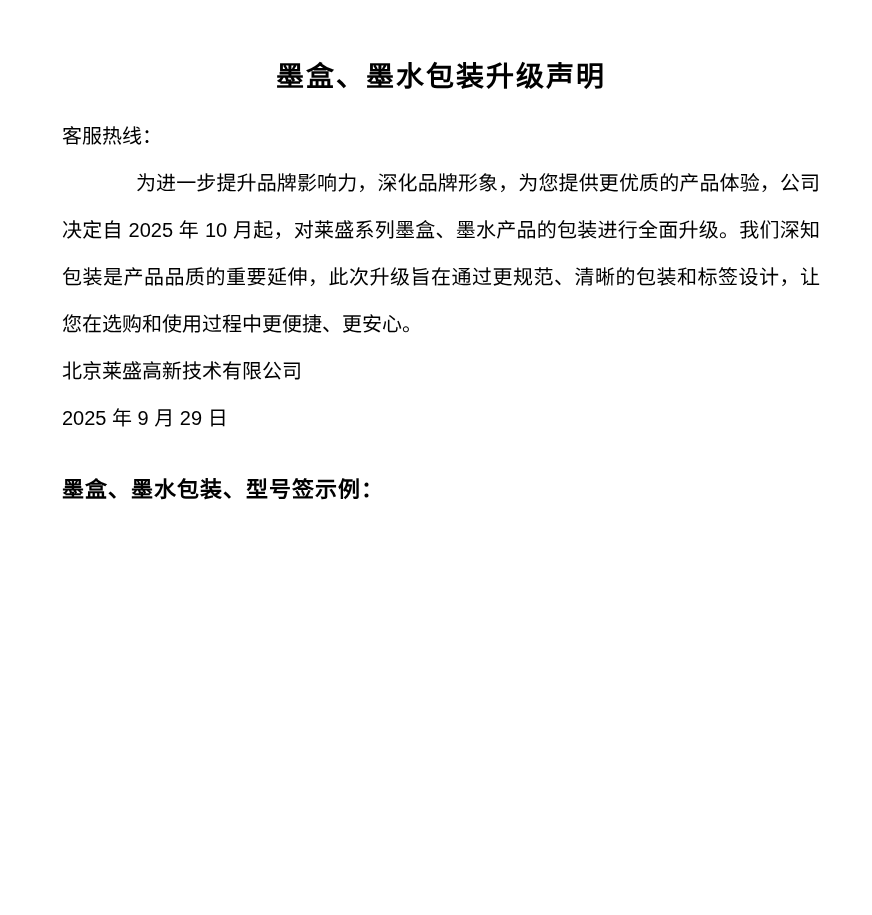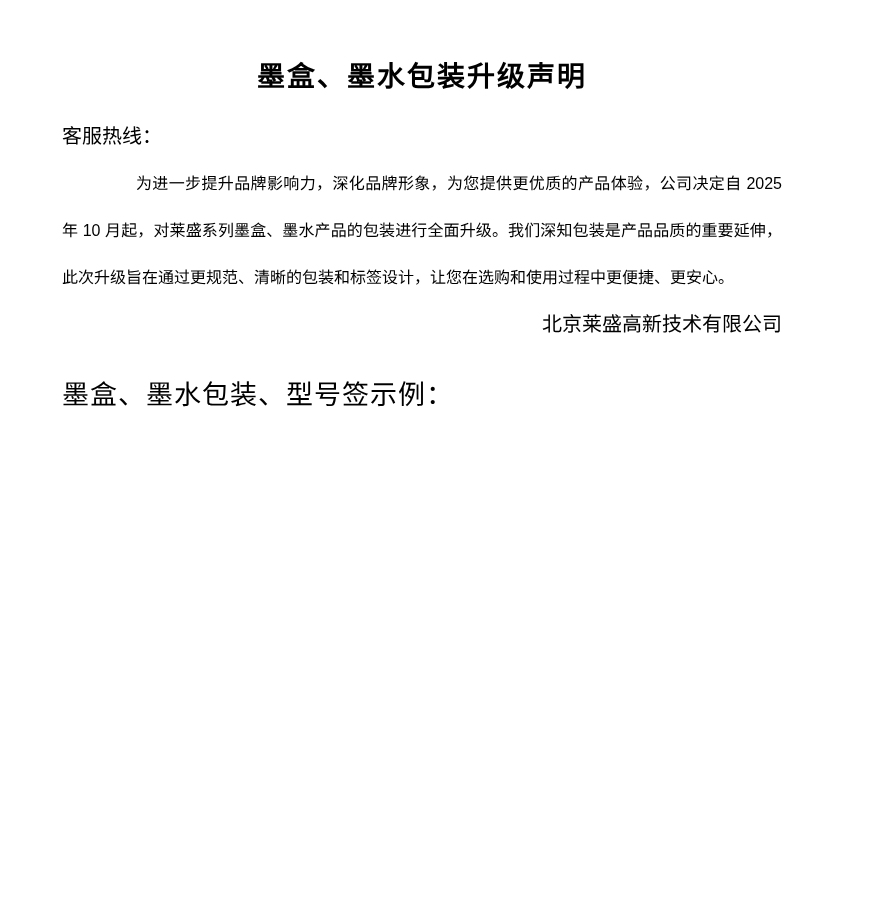--- a/index.html
+++ b/index.html
@@ -11,71 +11,72 @@
     width: 872px;
     height: 915px;
     overflow: hidden;
     font-family: "Liberation Sans", sans-serif;
     color: #000000;
   }
   .page {
     box-sizing: border-box;
     width: 872px;
     height: 915px;
-    padding: 55px 90px 0 62px;
+    padding: 55px 52px 0 62px;
     background: #ffffff;
   }
   .doc-title {
     margin: 0 0 14px 0;
     font-family: "DejaVu Serif", serif;
     font-weight: bold;
     font-size: 28px;
     line-height: 44px;
     text-align: center;
     letter-spacing: 2px;
   }
   .greeting {
     margin: 0;
     font-size: 20px;
     line-height: 47px;
   }
   .body-para {
     margin: 0;
-    font-size: 16px;
+    font-size: 20px;
     line-height: 47px;
     text-align: justify;
     text-indent: 74px;
     word-break: break-all;
   }
   .signature-block {
-    text-align: right;
+    text-align: left;
     font-size: 20px;
     line-height: 47px;
   }
   .signature-block p {
     margin: 0;
   }
   .section-heading {
     margin: 24px 0 0 0;
-    font-size: 27px;
-    font-weight: normal;
+    font-size: 22px;
+    font-weight: bold;
     line-height: 47px;
     letter-spacing: 1px;
   }
 </style>
 </head>
 <body>
 
 <div class="page">
   <h1 class="doc-title">墨盒、墨水包装升级声明</h1>
 
   <p class="greeting">客服热线：</p>
 
   <p class="body-para">为进一步提升品牌影响力，深化品牌形象，为您提供更优质的产品体验，公司决定自 2025 年 10 月起，对莱盛系列墨盒、墨水产品的包装进行全面升级。我们深知包装是产品品质的重要延伸，此次升级旨在通过更规范、清晰的包装和标签设计，让您在选购和使用过程中更便捷、更安心。</p>
 
 
 
   <div class="signature-block">
     <p>北京莱盛高新技术有限公司</p>
+    <p>2025 年 9 月 29 日</p>
   </div>
 
   <h2 class="section-heading">墨盒、墨水包装、型号签示例：</h2>
 </div>
 
 </body></html>

